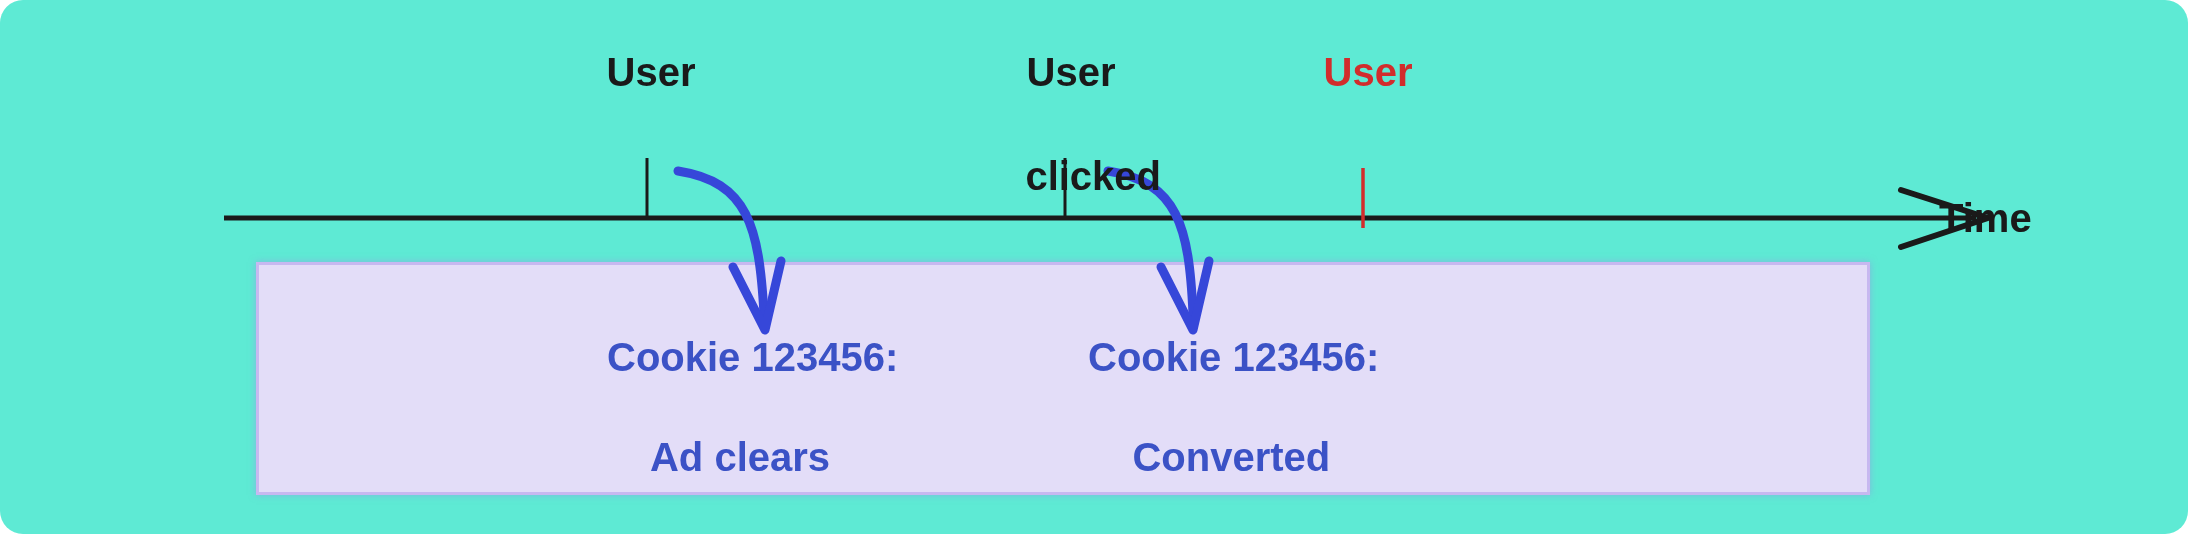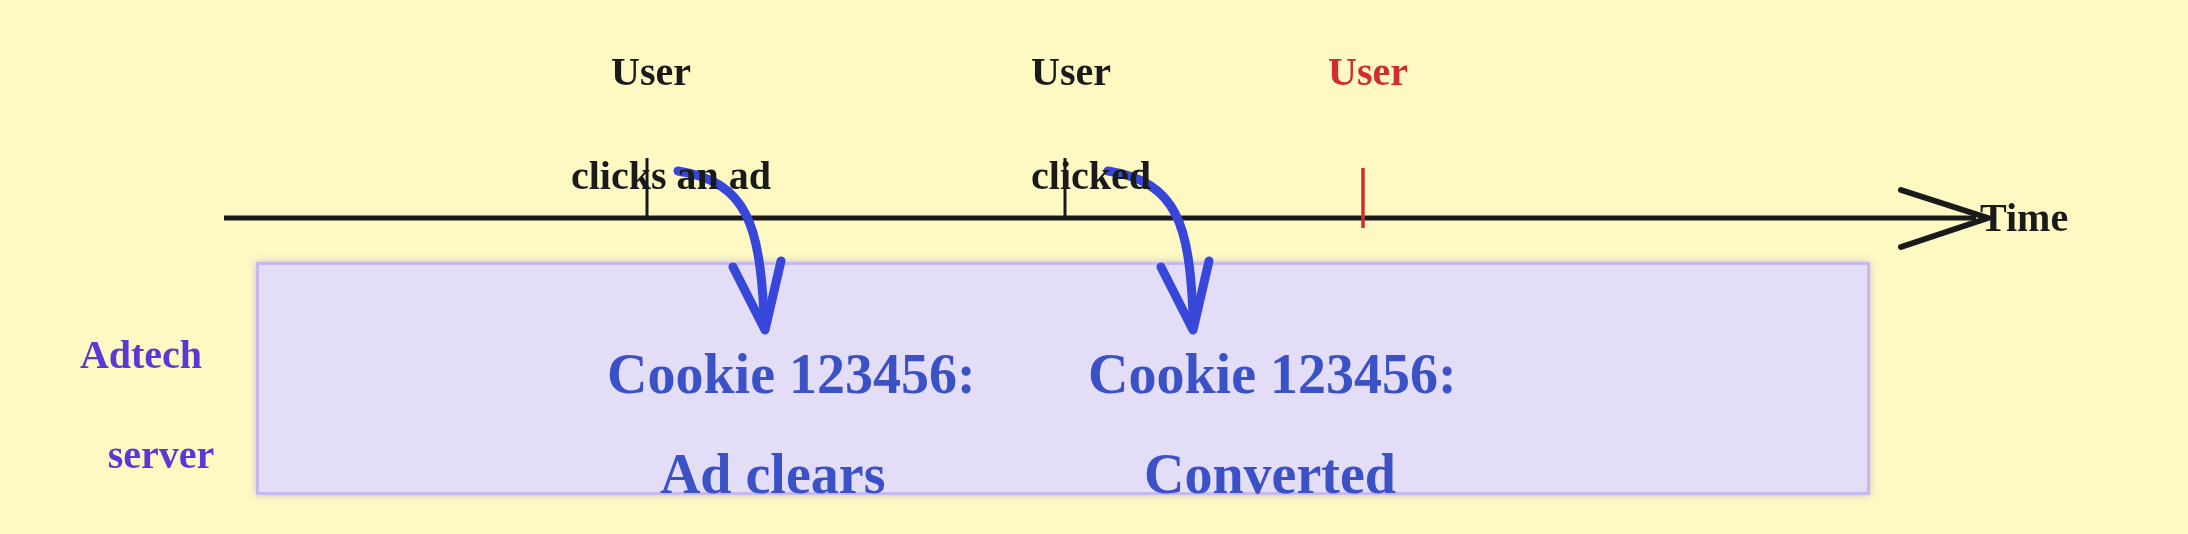--- a/index.html
+++ b/index.html
@@ -4,46 +4,47 @@
 <style>
   html, body {
     margin: 0;
     padding: 0;
     background: #ffffff;
   }
   .canvas {
     position: relative;
     width: 2188px;
     height: 534px;
-    background: #fef9c3;
-    font-family: Liberation Serif, serif;
+    background: #5eead4;
+    font-family: Liberation Sans, sans-serif;
     overflow: hidden;
+    border-radius: 23px;
   }
   .txt {
     position: absolute;
     font-weight: bold;
     font-size: 40px;
     line-height: 52px;
     white-space: pre;
     color: #1a1a1a;
   }
   .centered { transform: translateX(-50%); text-align: center; }
   .event-label { top: 46px; }
   .event-label.red { color: #d22c2c; }
-  .time-label { left: 1980px; top: 192px; }
+  .time-label { left: 1939px; top: 192px; }
   .adtech-label {
     left: 141px; top: 330px;
     line-height: 50px;
     color: #5b38d6;
   }
   .record {
     position: absolute;
-    top: 349px;
+    top: 332px;
     font-weight: bold;
-    font-size: 56px;
+    font-size: 40px;
     line-height: 50px;
     white-space: pre;
     color: #3b52c6;
   }
   .server-box {
     position: absolute;
     left: 256px; top: 262px;
     width: 1608px; height: 227px;
     background: #e3ddf8;
     border: 3px solid #c7b8f0;
@@ -76,32 +77,32 @@
       <polyline points="733,267 765,330 781,261"></polyline>
     </g>
 
     <g stroke="#3647d9" stroke-width="9" fill="none" stroke-linecap="round" stroke-linejoin="round">
       <path d="M 1108 171 C 1178 182 1189 226 1193 314"></path>
       <polyline points="1161,267 1193,330 1209,261"></polyline>
     </g>
   </svg>
 
   <div class="txt centered event-label" style="left:651px;"><span>User</span><br>
-    <span>clicks an ad</span></div>
+    </div>
 
   <div class="txt centered event-label" style="left:1071px;"><span>User</span><br>
     <span>clicked</span></div>
 
   <div class="txt centered event-label red" style="left:1368px;"><span>User</span><br>
     </div>
 
   <div class="txt time-label">Time</div>
 
-  <div class="txt centered adtech-label"><span>Adtech</span><br>
-    <span>server</span></div>
+  <div class="txt centered adtech-label"><br>
+    </div>
 
   <div class="record" style="left:607px;"><span>Cookie 123456:</span><br>
     <span>Ad clears</span></div>
 
   <div class="record" style="left:1088px;"><span>Cookie 123456:</span><br>
     <span>Converted</span></div>
 
 </div>
 
 </body></html>

